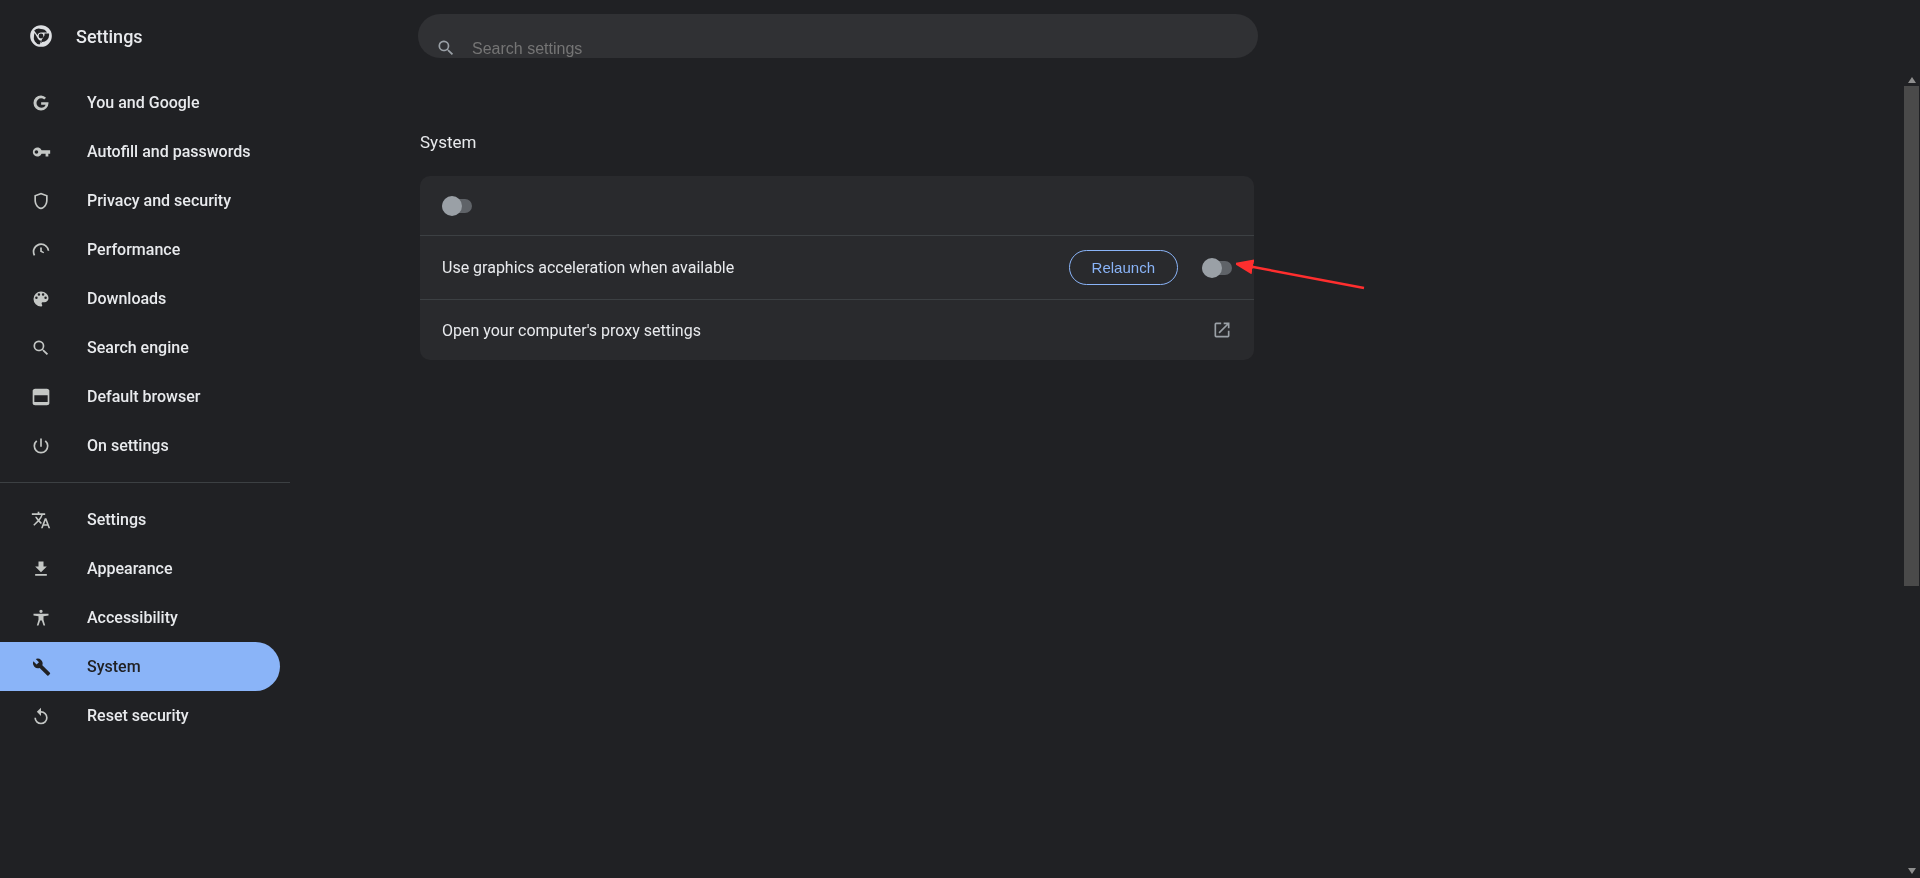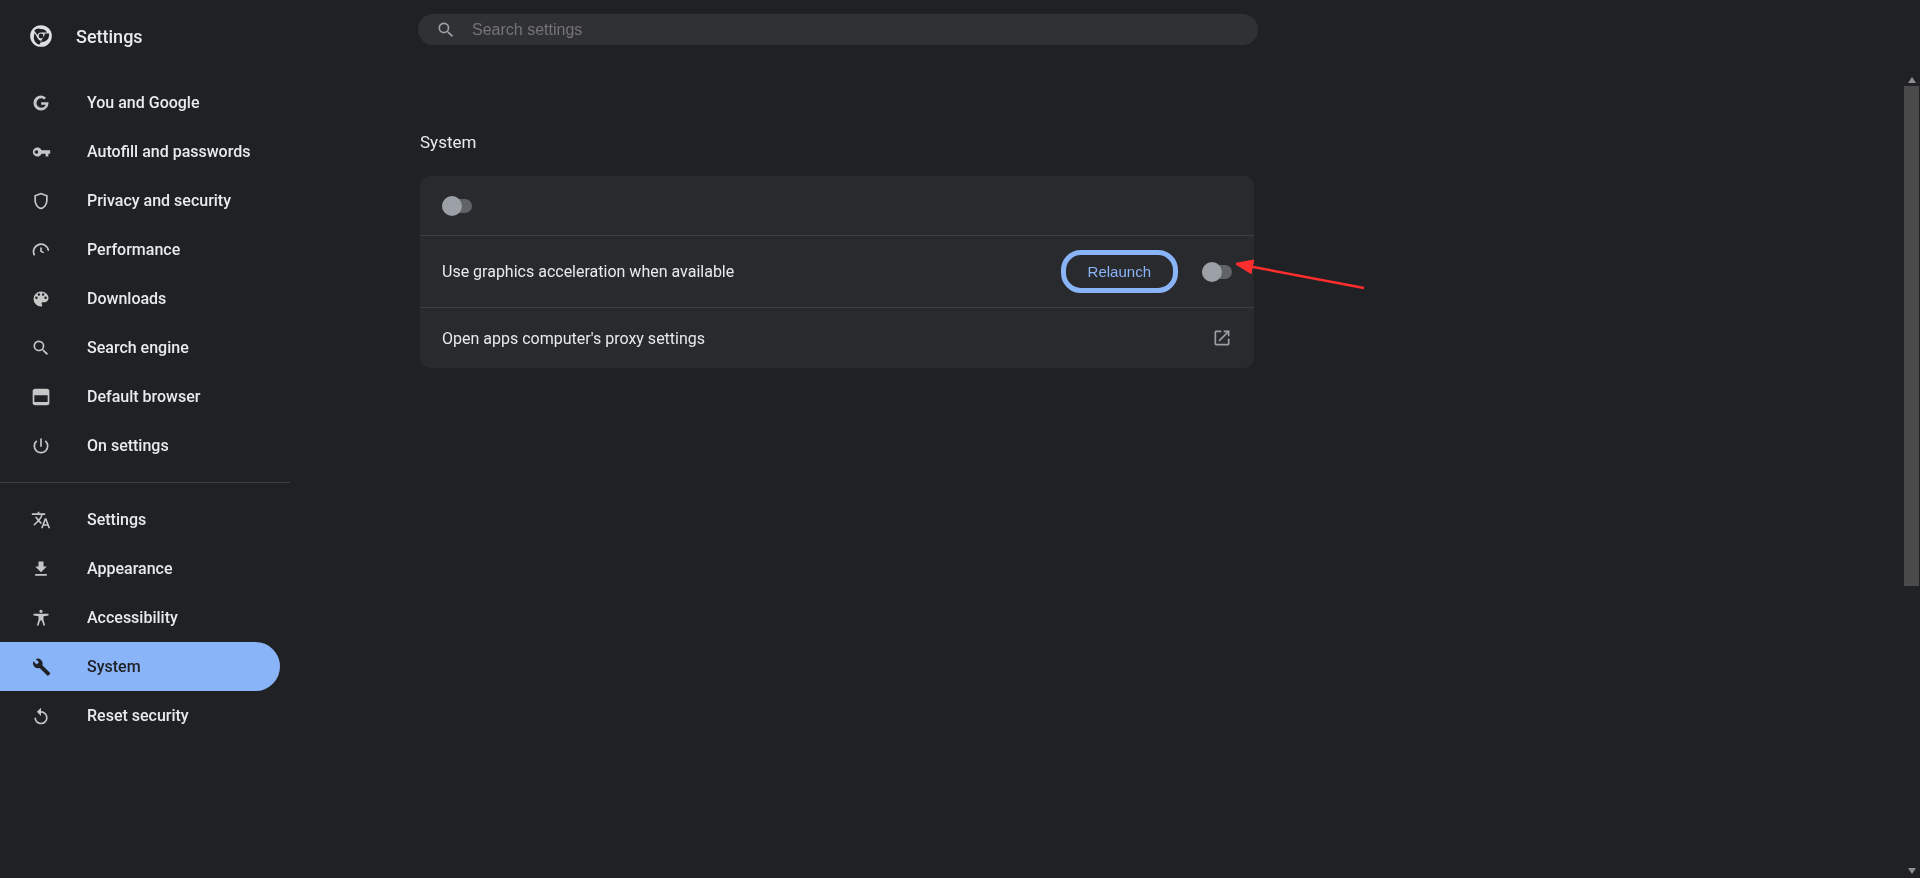--- a/index.html
+++ b/index.html
@@ -26,25 +26,25 @@
     color: #e8eaed;
   }
   
   .search-wrap {
     position: absolute;
     left: 418px;
     top: 14px;
   }
   .search-box {
     width: 840px;
-    height: 31px;
+    height: 44px;
     background: #303134;
     border-radius: 50px;
     display: flex;
-    align-items: center;
+    align-items: flex-end;
     padding-left: 18px;
   }
   .search-box input {
     background: transparent;
     border: none;
     outline: none;
     color: #9aa0a6;
     font-size: 16px;
     margin-left: 16px;
     width: 700px;
@@ -151,21 +151,21 @@
     font-size: 16px;
     color: #e8eaed;
     flex: 1;
   }
   .row-actions {
     display: flex;
     align-items: center;
     gap: 24px;
   }
   .relaunch-btn {
-    border: 5px solid #8b5cf6;
+    border: 1px solid #8b5cf6;
     border-radius: 20px;
     padding: 8px 22px;
     color: #8ab4f8;
     font-size: 15px;
     background: transparent;
     cursor: pointer;
     font-weight: 500;
   }
   .relaunch-btn.accent {
     border-color: #8ab4f8;
@@ -362,21 +362,21 @@
 
     <div class="row">
       <div class="row-label">Use graphics acceleration when available</div>
       <div class="row-actions">
         <button class="relaunch-btn accent">Relaunch</button>
         <div class="toggle"></div>
       </div>
     </div>
 
     <div class="row">
-      <div class="row-label">Open apps computer's proxy settings</div>
+      <div class="row-label">Open your computer's proxy settings</div>
       <div class="row-actions">
         <span class="ext-icon">
           <svg width="20" height="20" viewBox="0 0 24 24" fill="currentColor">
               <path d="M14 3v2h3.59L7.76 14.83l1.41 1.41L19 6.41V10h2V3h-7zM19 19H5V5h6V3H5a2 2 0 0 0-2 2v14a2 2 0 0 0 2 2h14a2 2 0 0 0 2-2v-6h-2v6z"></path>
             </svg>
         </span>
       </div>
     </div>
 
   </div>

